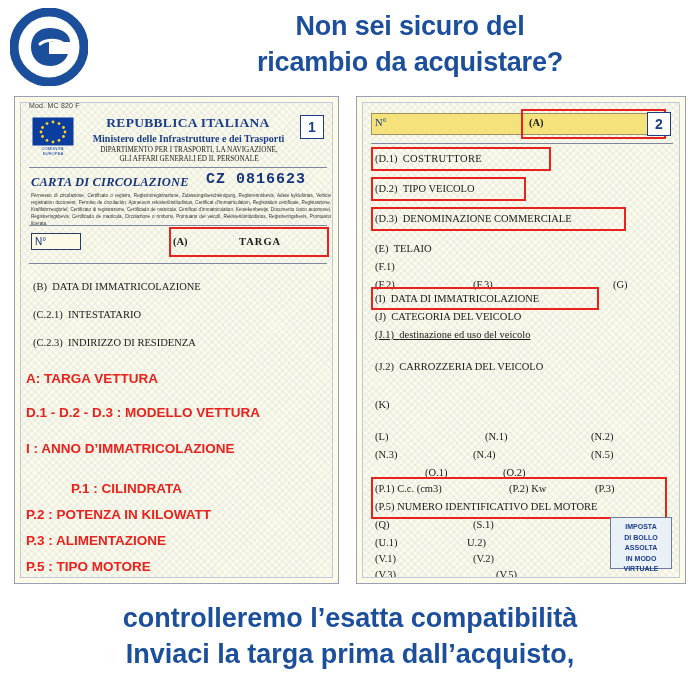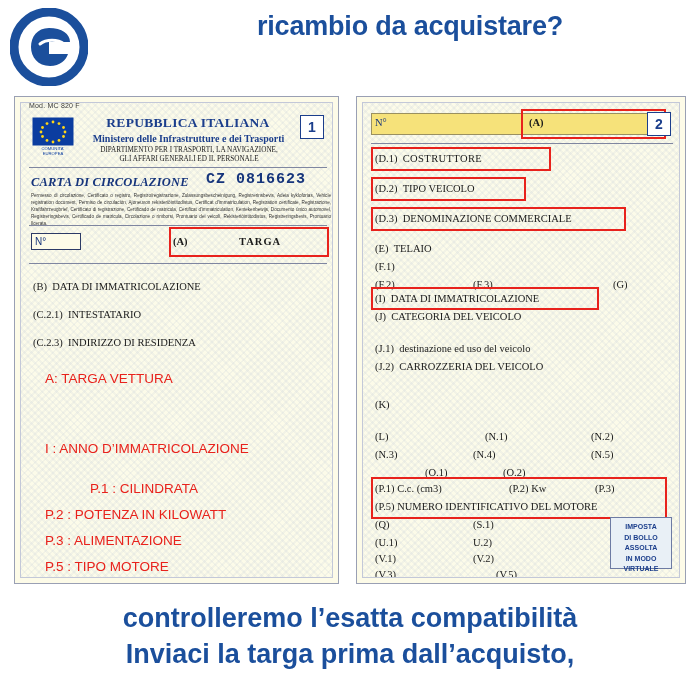--- a/index.html
+++ b/index.html
@@ -114,21 +114,21 @@
     border:1px solid #2c3a66;background:#fdfbe8;
     font-size:10px;color:#16357c;padding-left:3px;box-sizing:border-box;
     line-height:16px;
   }
   
   .redbox{
     position:absolute;border:2.5px solid #e8221c;box-sizing:border-box;
   }
   
   .redtext{
-    position:absolute;left:24px;color:#e8221c;font-weight:normal;font-size:13.5px;
+    position:absolute;left:5px;color:#e8221c;font-weight:bold;font-size:13.5px;
     white-space:nowrap;
   }
   
   .yellowbar{
     position:absolute;background:#f6e27a;border:1px solid #9a9060;box-sizing:border-box;
   }
   .bollo{
     position:absolute;right:7px;bottom:8px;width:62px;height:52px;
     border:1px solid #6d7ba3;background:#e9f0f6;
     font-size:7px;color:#1b3e8c;text-align:center;line-height:1.5;
@@ -140,20 +140,21 @@
 
 <div class="header">
   <div class="logo">
     <svg width="78" height="78" viewBox="0 0 78 78">
       <circle cx="39" cy="39" r="35" fill="none" stroke="#1b4f9c" stroke-width="9"></circle>
       <path d="M39 20 C27 20 21 29 21 39 C21 49 28 58 40 58 C50 58 56 52 58 46 L39 46 L39 34 L60 34 C60 26 52 20 39 20 Z" fill="#1b4f9c"></path>
       <path d="M30 36 C36 31 48 31 54 36" fill="none" stroke="#ffffff" stroke-width="3" stroke-linecap="round"></path>
     </svg>
   </div>
   <div class="headline">
+    <div>Non sei sicuro del</div>
     <div>ricambio da acquistare?</div>
   </div>
 </div>
 
 <div class="doc left">
   <div class="paper">
 
     <div class="modcode">Mod. MC 820 F</div>
 
     <div class="crest">
@@ -205,20 +206,21 @@
       <span>(B)</span>&nbsp;&nbsp;<span>DATA DI IMMATRICOLAZIONE</span>
     </div>
     <div class="fld" style="left:12px;top:206px;">
       <span>(C.2.1)</span>&nbsp;&nbsp;<span>INTESTATARIO</span>
     </div>
     <div class="fld" style="left:12px;top:234px;text-align:right;">
       <span>(C.2.3)</span>&nbsp;&nbsp;<span>INDIRIZZO DI RESIDENZA</span>
     </div>
 
     <div class="redtext" style="top:268px;">A: TARGA VETTURA</div>
+    <div class="redtext" style="top:302px;">D.1 - D.2 - D.3 : MODELLO VETTURA</div>
     <div class="redtext" style="top:338px;">I : ANNO D’IMMATRICOLAZIONE</div>
     <div class="redtext" style="top:378px;padding-left:45px;">P.1 : CILINDRATA</div>
     <div class="redtext" style="top:404px;">P.2 : POTENZA IN KILOWATT</div>
     <div class="redtext" style="top:430px;">P.3 : ALIMENTAZIONE</div>
     <div class="redtext" style="top:456px;">P.5 :  TIPO MOTORE</div>
   </div>
 </div>
 
 <div class="doc right">
   <div class="paper">
@@ -263,21 +265,21 @@
     </div>
 
     <div class="fld" style="left:12px;top:190px;">
       <span>(I)</span>&nbsp;&nbsp;<span>DATA DI IMMATRICOLAZIONE</span>
     </div>
     <div class="redbox" style="left:8px;top:184px;width:228px;height:23px;"></div>
 
     <div class="fld" style="left:12px;top:208px;">
       <span>(J)</span>&nbsp;&nbsp;<span>CATEGORIA DEL VEICOLO</span>
     </div>
-    <div class="fld" style="left:12px;top:240px;">
+    <div class="fld" style="left:12px;top:226px;text-decoration:underline;">
       <span>(J.1)</span>&nbsp;&nbsp;<span>destinazione ed uso del veicolo</span>
     </div>
     <div class="fld" style="left:12px;top:258px;">
       <span>(J.2)</span>&nbsp;&nbsp;<span>CARROZZERIA DEL VEICOLO</span>
     </div>
     <div class="fld" style="left:12px;top:296px;">
       <span>(K)</span>
     </div>
 
     <div class="fld" style="left:12px;top:328px;">(L)</div>
@@ -295,21 +297,21 @@
     <div class="fld" style="left:146px;top:380px;">(P.2) Kw</div>
     <div class="fld" style="left:232px;top:380px;">(P.3)</div>
 
     <div class="fld" style="left:12px;top:398px;">(P.5) NUMERO IDENTIFICATIVO DEL MOTORE</div>
     <div class="redbox" style="left:8px;top:374px;width:296px;height:42px;"></div>
 
     <div class="fld" style="left:12px;top:416px;">(Q)</div>
     <div class="fld" style="left:110px;top:416px;">(S.1)</div>
 
     <div class="fld" style="left:12px;top:434px;">(U.1)</div>
-    <div class="fld" style="left:110px;top:434px;">U.2)</div>
+    <div class="fld" style="left:104px;top:434px;">U.2)</div>
 
     <div class="fld" style="left:12px;top:450px;">(V.1)</div>
     <div class="fld" style="left:110px;top:450px;">(V.2)</div>
 
     <div class="fld" style="left:12px;top:466px;">(V.3)</div>
     <div class="fld" style="left:110px;top:466px;padding-left:23px;">(V.5)</div>
 
     <div class="bollo" style="white-space:pre-line">IMPOSTA
 DI BOLLO
 ASSOLTA

